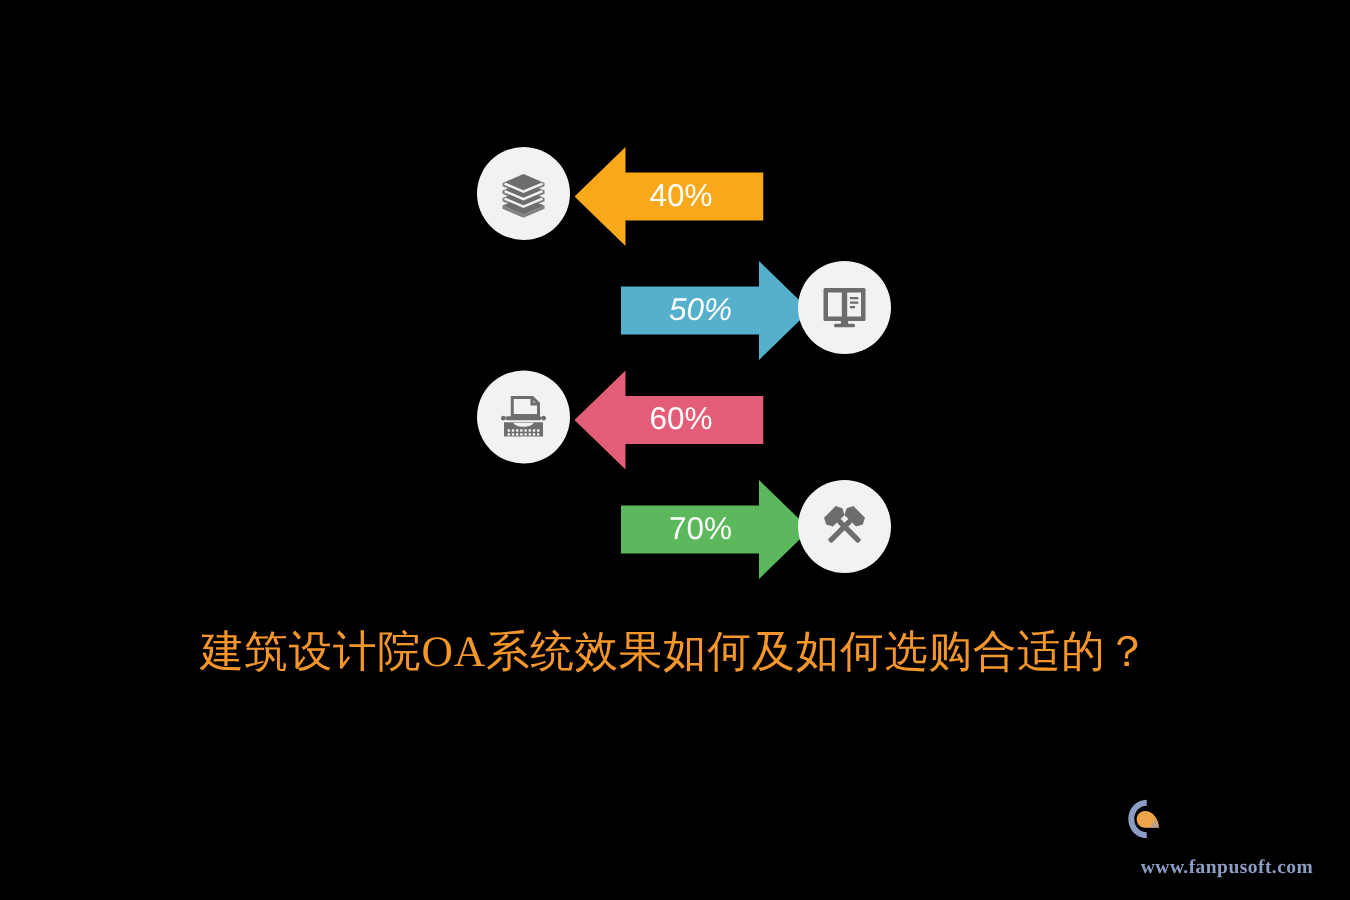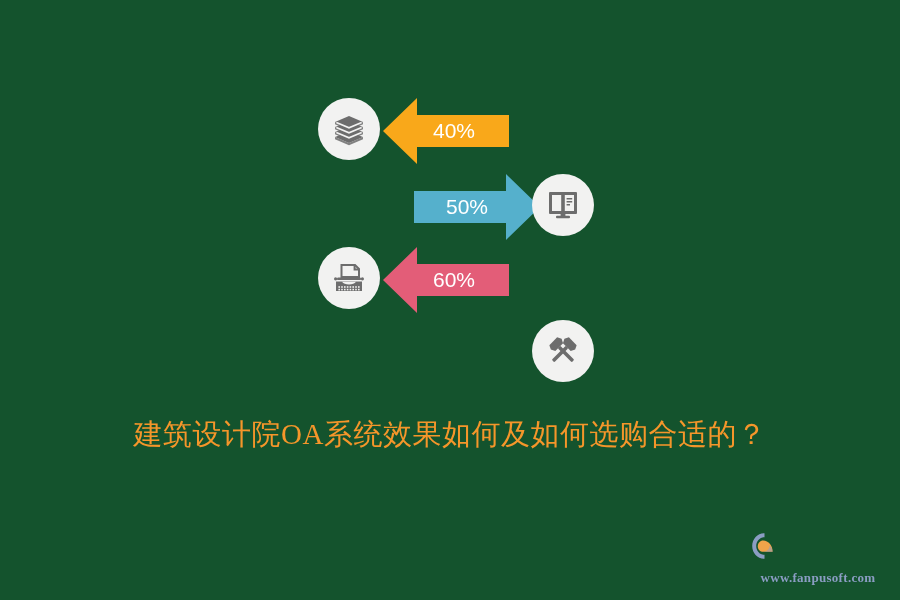--- a/index.html
+++ b/index.html
@@ -11,21 +11,21 @@
     height: 600px;
     background: #ffffff;
     font-family: "Liberation Sans", sans-serif;
     overflow: hidden;
     position: relative;
   }
   #canvas {
     position: relative;
     width: 900px;
     height: 600px;
-    background: #14532d;
+    background: #000000;
   }
 
   
   .infographic {
     position: absolute;
     left: 0;
     top: 0;
     width: 900px;
     height: 410px;
   }
@@ -154,21 +154,21 @@
       <div class="arrow" style="left:65px; top:3px;">
         <svg width="126" height="66" viewBox="0 0 126 66">
           <polygon points="0,33 34,0 34,17 126,17 126,49 34,49 34,66" fill="#f9a81a"></polygon>
         </svg>
         <span class="arrow-label" style="left:50px; top:21px;">40%</span>
       </div>
     </div>
 
     <div class="row" style="left:414px; top:171px; width:260px;">
 
-      <div class="arrow" style="left:0px; top:3px;">
+      <div class="arrow" style="left:0px; top:3px;font-style:italic;">
         <svg width="126" height="66" viewBox="0 0 126 66">
           <polygon points="126,33 92,0 92,17 0,17 0,49 92,49 92,66" fill="#55b0cc"></polygon>
         </svg>
         <span class="arrow-label" style="left:32px; top:21px;">50%</span>
       </div>
 
       <div class="icon-circle" style="left: 118px; top: 3px; background: rgb(242, 242, 241);">
         <span>
           <svg width="36" height="36" viewBox="0 0 36 36" fill="none">
             <g fill="#6d6d6d">
@@ -230,20 +230,26 @@
       <div class="arrow" style="left:65px; top:3px;">
         <svg width="126" height="66" viewBox="0 0 126 66">
           <polygon points="0,33 34,0 34,17 126,17 126,49 34,49 34,66" fill="#e35d78"></polygon>
         </svg>
         <span class="arrow-label" style="left:50px; top:21px;">60%</span>
       </div>
     </div>
 
     <div class="row" style="left:414px; top:317px; width:260px;">
 
+      <div class="arrow" style="left:0px; top:3px;">
+        <svg width="126" height="66" viewBox="0 0 126 66">
+          <polygon points="126,33 92,0 92,17 0,17 0,49 92,49 92,66" fill="#5cb85c"></polygon>
+        </svg>
+        <span class="arrow-label" style="left:32px; top:21px;">70%</span>
+      </div>
 
       <div class="icon-circle" style="left: 118px; top: 3px; background: rgb(242, 242, 241);">
         <span>
           <svg width="36" height="36" viewBox="0 0 36 36" fill="none">
             <g fill="#6d6d6d">
 
               <g transform="rotate(-45 18 18)">
                 <path d="M12.5 4.2 L23.5 4.2 L25.6 8.4 L23.5 12.6 L12.5 12.6 L10.4 8.4 Z"></path>
                 <rect x="16.2" y="12.2" width="3.6" height="20" rx="1.2"></rect>
               </g>

